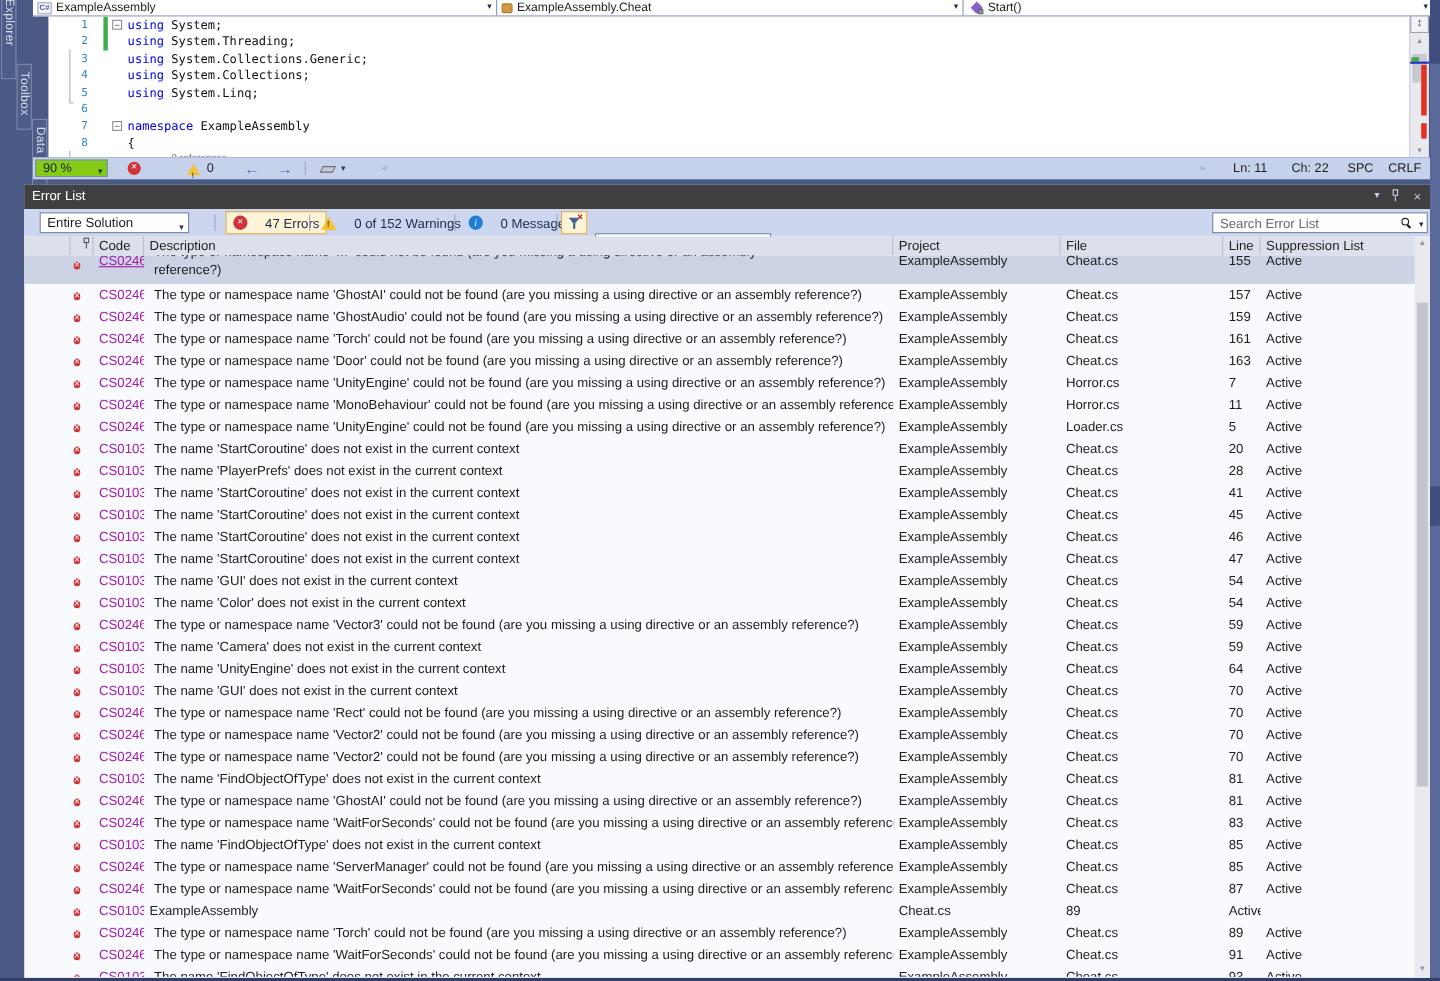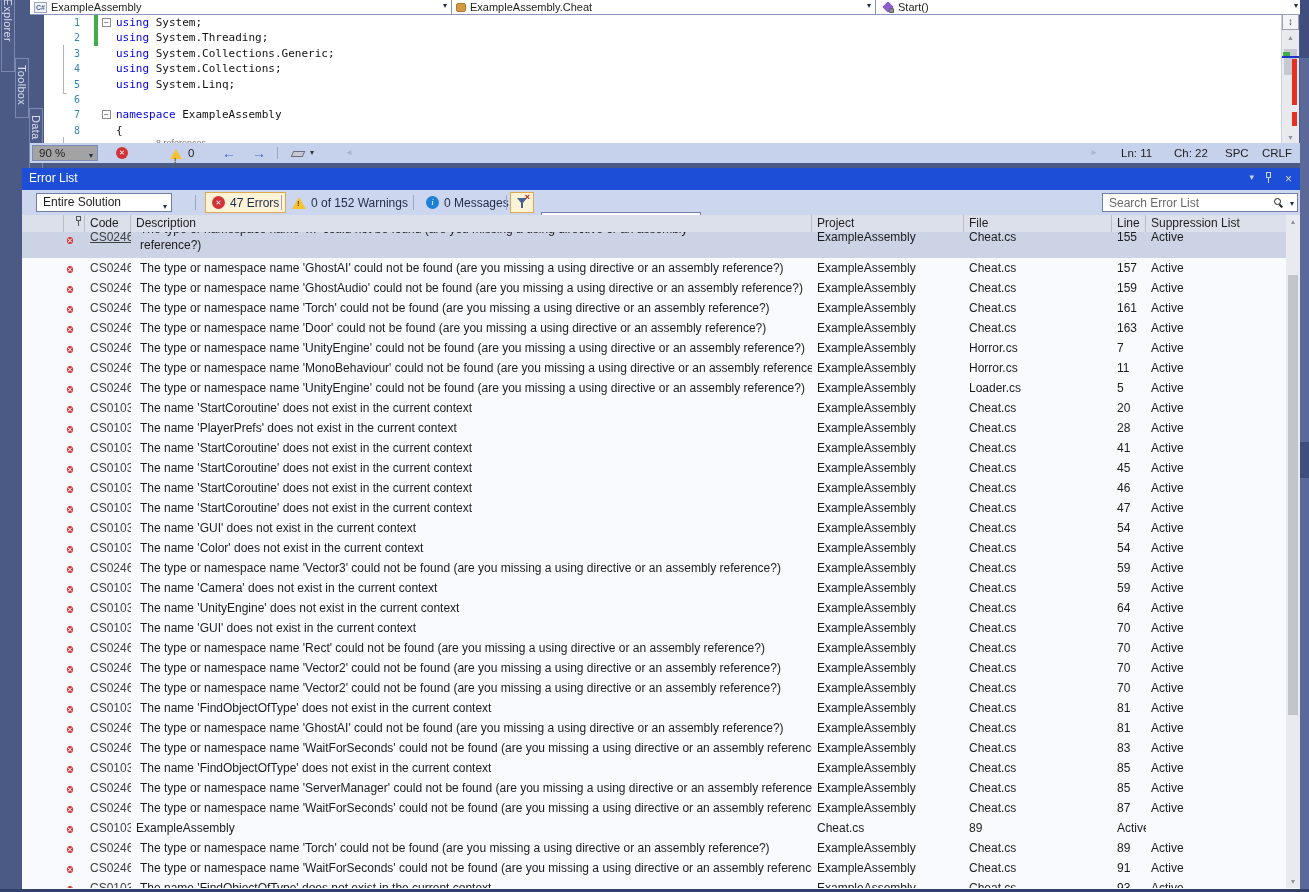--- a/index.html
+++ b/index.html
@@ -39,54 +39,54 @@
   .ed-scroll .arr { position:absolute; left:0; width:17px; text-align:center; font-size:7px; color:#8f93a0; }
   .ann-green { position:absolute; left:1px; top:37px; width:7px; height:4px; background:#3fae49; }
   .ann-blue { position:absolute; left:0; top:41px; width:17px; height:2px; background:#1f34c4; }
   .ann-thumb { position:absolute; left:2px; top:34px; width:13px; height:26px; background:#c6c8d2; }
   .ann-red1 { position:absolute; left:10px; top:44px; width:5px; height:46px; background:#e63022; }
   .ann-red2 { position:absolute; left:10px; top:97px; width:5px; height:14px; background:#e63022; }
 
   
   .ed-status { position:absolute; left:30px; top:143px; width:1272px; height:20px; background:#c6d1ec; font-size:11.5px; }
   .ed-status > * { position:absolute; top:0; height:20px; line-height:20px; }
-  .zoom-combo { left:2px; top:2px; height:16px; line-height:15px; width:66px; background:#a3a3a3; border:1px solid #7a8bb5; padding-left:6px; }
+  .zoom-combo { left:2px; top:2px; height:16px; line-height:15px; width:66px; background:#84cc16; border:1px solid #7a8bb5; padding-left:6px; }
   .zoom-combo .nav-arrow { top:2px; }
   .err-badge { left:86px; top:4px; width:12px; height:12px; border-radius:50%; background:#d13438; color:#fff; font-size:7px; line-height:12px; text-align:center; }
   .stat-num-err { left:103px;margin-top:29px; }
   .warn-tri { left:140px; top:6px; width:0; height:0; border-left:6px solid transparent; border-right:6px solid transparent; border-bottom:10px solid #f6c233; }
   .warn-tri b { position:absolute; left:-2px; top:2px; font-size:7px; color:#5c4a00; }
   .stat-num-warn { left:158px; }
   .nav-back { left:192px; color:#3a6bc8; font-size:14px; font-weight:bold; }
   .nav-fwd { left:222px; color:#3a6bc8; font-size:14px; font-weight:bold; }
   .stat-sep { left:247px; top:4px; height:12px; width:1px; background:#9aa6c6; }
   .eraser { left:262px; top:8px; width:12px; height:6px; background:#c7c9d4; border:1px solid #6b6e7a; transform:skewX(-25deg); }
   .eraser-arrow { left:280px; font-size:8px; color:#333; }
   .hs-left { left:315px; font-size:8px; color:#a9b4ce; }
   .hs-right { left:1060px; font-size:8px; color:#a9b4ce; }
   .pos-ln { left:1091px; } .pos-ch { left:1144px; } .pos-spc { left:1195px; } .pos-eol { left:1232px; }
 
   
   .errorlist { position:absolute; left:22px; top:168px; width:1278px; height:724px; background:#f9fafd; }
-  .el-header { position:absolute; left:0; top:0; width:100%; height:22px; background:#1d4ed8; color:#fff; }
+  .el-header { position:absolute; left:0; top:0; width:100%; height:22px; background:#404040; color:#fff; }
   .el-title { position:absolute; left:7px; top:3px; font-size:12px; }
   .el-header .hic { position:absolute; top:4px; color:#c9d2e8; cursor:default; }
   .hic-chevron { right:46px; font-size:9px; }
   .hic-close { right:8px; font-size:12px; }
   .pin-ic { right:27px; top:5px; width:8px; height:12px; }
   .pin-ic .head { position:absolute; left:1px; top:0; width:5px; height:6px; border:1px solid #c9d2e8; }
   .pin-ic .stem { position:absolute; left:3px; top:6px; width:1px; height:5px; background:#c9d2e8; }
 
   .el-toolbar { position:absolute; left:0; top:22px; width:100%; height:25px; background:#ccd6ee; }
   .el-toolbar > * { position:absolute; }
   .combo { background:#fff; border:1px solid #717fa8; height:19px; line-height:17px; padding-left:6px; position:relative; font-size:12px; color:#1e1e1e; }
   .combo .nav-arrow { top:4px; }
   .tb-combo-scope { left:14px; top:3px; width:136px; }
   .tb-combo-src { left:519px; top:3px; width:160px; }
-  .tbtn { top:2px; height:21px; display:flex; align-items:center; gap:5px; padding:0 6px; color:#1e2a4a; font-size:12px; }
+  .tbtn { top:2px; height:21px; display:flex; align-items:center; gap:16px; padding:0 6px; color:#1e2a4a; font-size:12px; }
   .tbtn.checked { background:#fdf4d7; border:1px solid #dfa850; }
   .tb-errors { left:183px; }
   .tb-warnings { left:264px; }
   .tb-messages { left:398px; }
   .tb-filter { left:488px; width:24px; }
   .tb-sep { top:5px; width:1px; height:15px; background:#9aa6c6; }
   .err-ic { width:13px; height:13px; border-radius:50%; background:#d13438; color:#fff; font-size:7px; line-height:13px; text-align:center; flex:none; }
   .warn-ic { position:relative; width:0; height:0; border-left:7px solid transparent; border-right:7px solid transparent; border-bottom:12px solid #f6c233; }
   .warn-ic b { position:absolute; left:-2px; top:2px; font-size:8px; color:#5c4a00; font-weight:bold; }
   .info-ic { width:13px; height:13px; border-radius:50%; background:#1d80d7; color:#fff; font-size:9px; line-height:13px; text-align:center; font-style:italic; font-family:"Liberation Serif",serif; }
@@ -104,21 +104,21 @@
   .el-colheader .hcell { height:17px; line-height:16px; border-right:1px solid #b9bdc9; padding-left:5px; overflow:hidden; color:#1e1e1e; white-space:nowrap; }
   .hpin { position:relative; width:8px; height:11px; margin:3px 0 0 6px; }
   .hpin .head { position:absolute; left:1px; top:0; width:5px; height:5px; border:1px solid #555; }
   .hpin .stem { position:absolute; left:3px; top:5px; width:1px; height:5px; background:#555; }
 
   .el-body { position:absolute; left:0; top:64px; width:1266px; height:656px; overflow:hidden; }
   .erow { display:grid; grid-template-columns:42px 21px 46px 681px 152px 148px 34px 142px; height:20px; align-items:center; }
   .erow.wrap { height:26px; align-items:start; }
   .erow.sel { background:#ccd3e4; }
   .erow > span { overflow:hidden; white-space:nowrap; }
-  .c-code { color:#404040; padding-left:5px; }
+  .c-code { color:#a21caf; padding-left:5px; }
   .c-code.u { text-decoration:underline; }
   .c-desc { padding-left:9px; color:#1c1c1c; }
   .c-proj, .c-file, .c-line, .c-state { padding-left:5px; color:#1c1c1c; }
   .erow .err-ic { margin-left:3px; }
   .erow.wrap .err-ic { margin-top:2px; }
   .erow.wrap > span { margin-top:-2px; }
   .erow.wrap .c-icw { margin-top:0; }
   .sliver { display:block; height:8px; overflow:hidden; }
   .sliver i { display:block; font-style:normal; margin-top:-7px; line-height:13px; }
 

